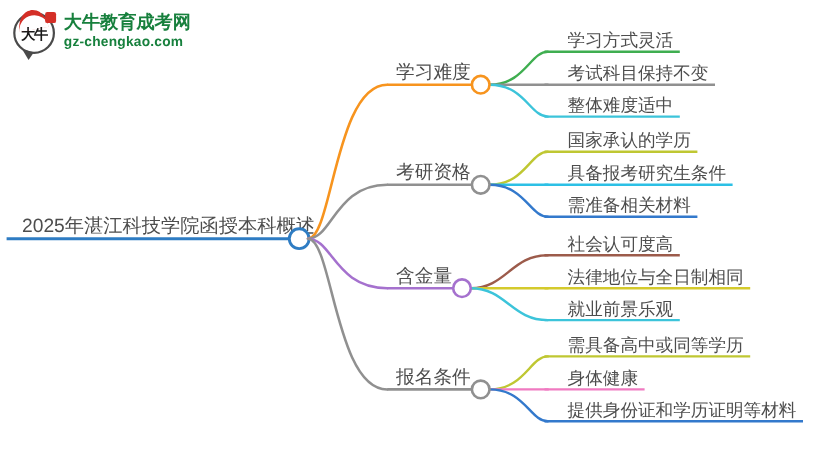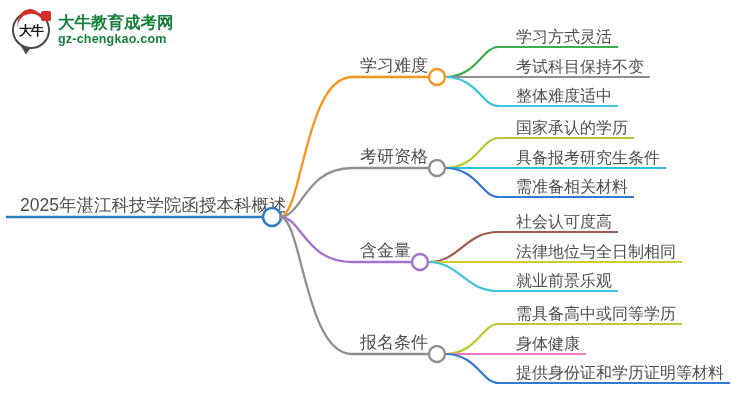--- a/index.html
+++ b/index.html
@@ -1,19 +1,19 @@
 <!DOCTYPE html>
 <html><head>
 <meta charset="utf-8">
 <style>
   html,body{margin:0;padding:0;background:#ffffff;}
   .stage{position:relative;width:750px;height:410px;background:#ffffff;overflow:hidden;
          font-family:"Liberation Sans",sans-serif;}
   
-  .logo{position:absolute;top:11px;left:12px;display:flex;align-items:center;gap:8px;}
+  .logo{position:absolute;top:11px;left:12px;display:flex;gap:8px;}
   .logo-icon{position:relative;width:38px;height:38px;border:2px solid #4a4a4a;border-radius:50%;
              background:#fff;box-sizing:border-box;display:flex;align-items:center;justify-content:center;}
   .logo-icon-text{font-weight:bold;font-size:13px;color:#1a1a1a;letter-spacing:-1px;line-height:1;}
   .logo-arc{position:absolute;top:-4px;left:2px;width:27px;height:13px;
             border-top:5px solid #d42f27;border-radius:50% 50% 0 0 / 100% 100% 0 0;transform:rotate(-10deg);}
   .logo-seal{position:absolute;top:-2px;right:-3px;width:10px;height:10px;background:#d42f27;border-radius:2px;}
   .logo-tail{position:absolute;bottom:-7px;left:5px;width:0;height:0;
              border-left:8px solid transparent;border-right:3px solid transparent;
              border-top:8px solid #4a4a4a;transform:rotate(14deg);}
   .logo-title{font-size:16.5px;font-weight:bold;color:#17803d;line-height:1.2;white-space:nowrap;}

